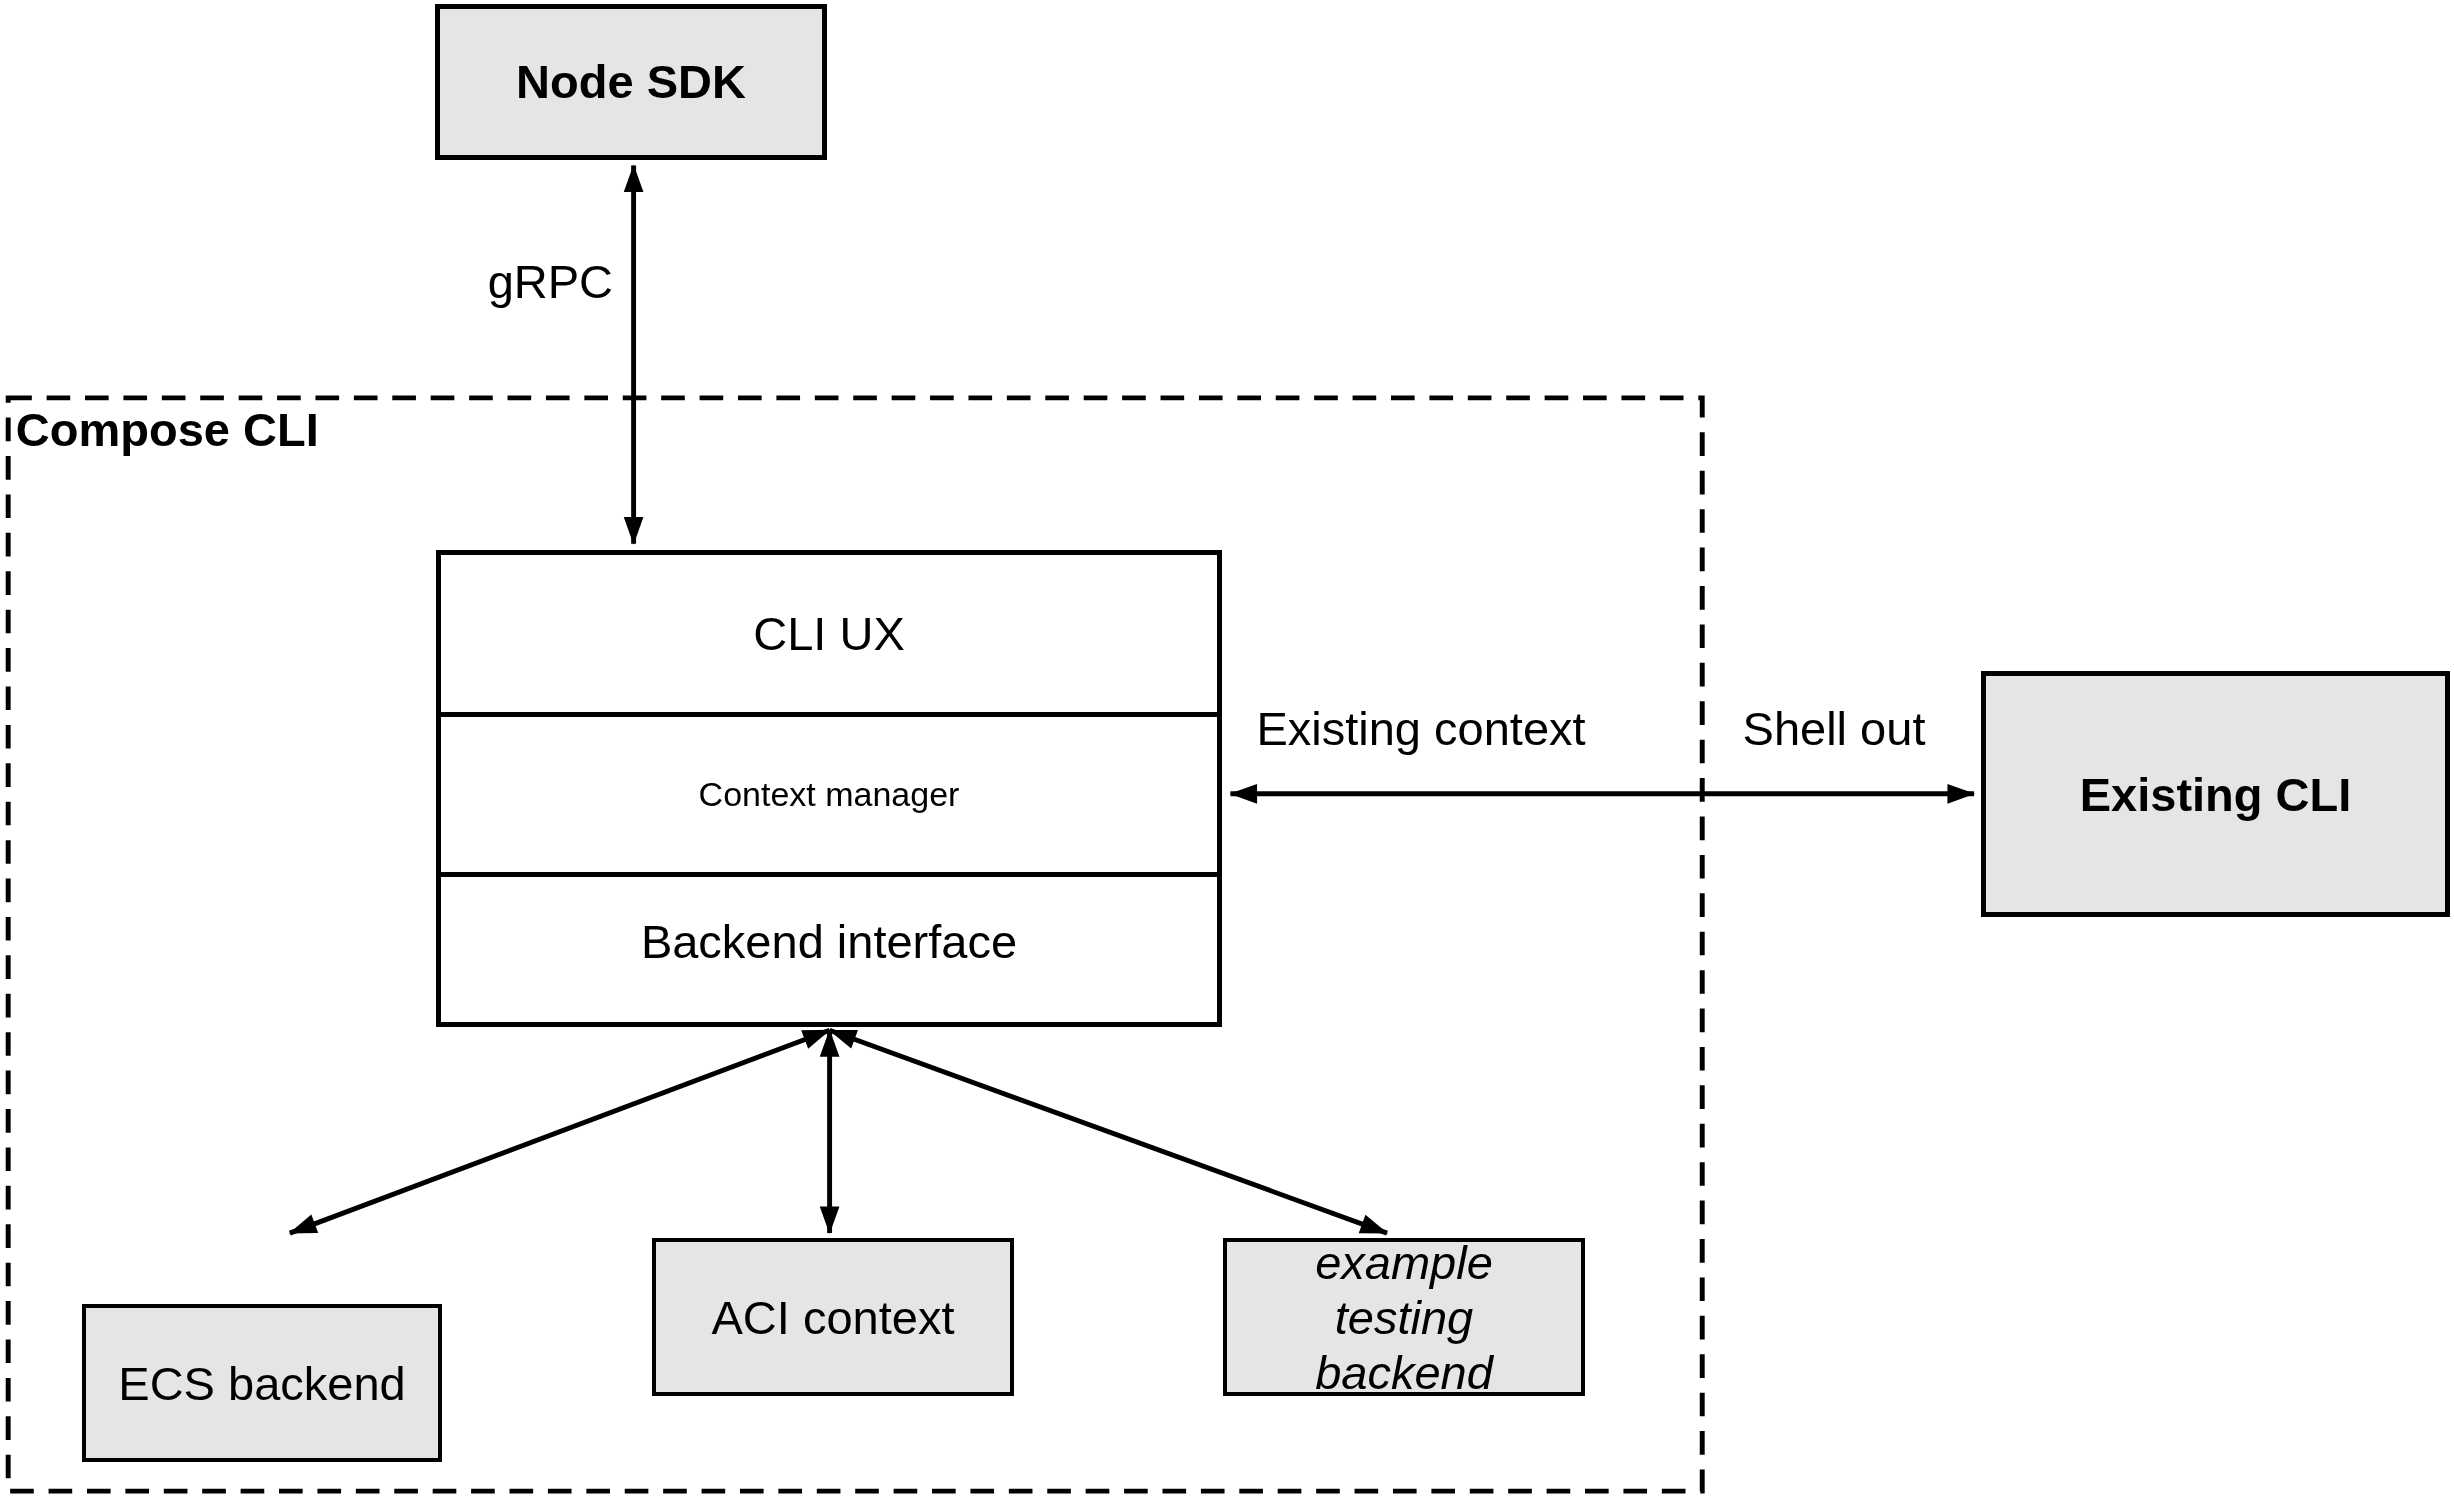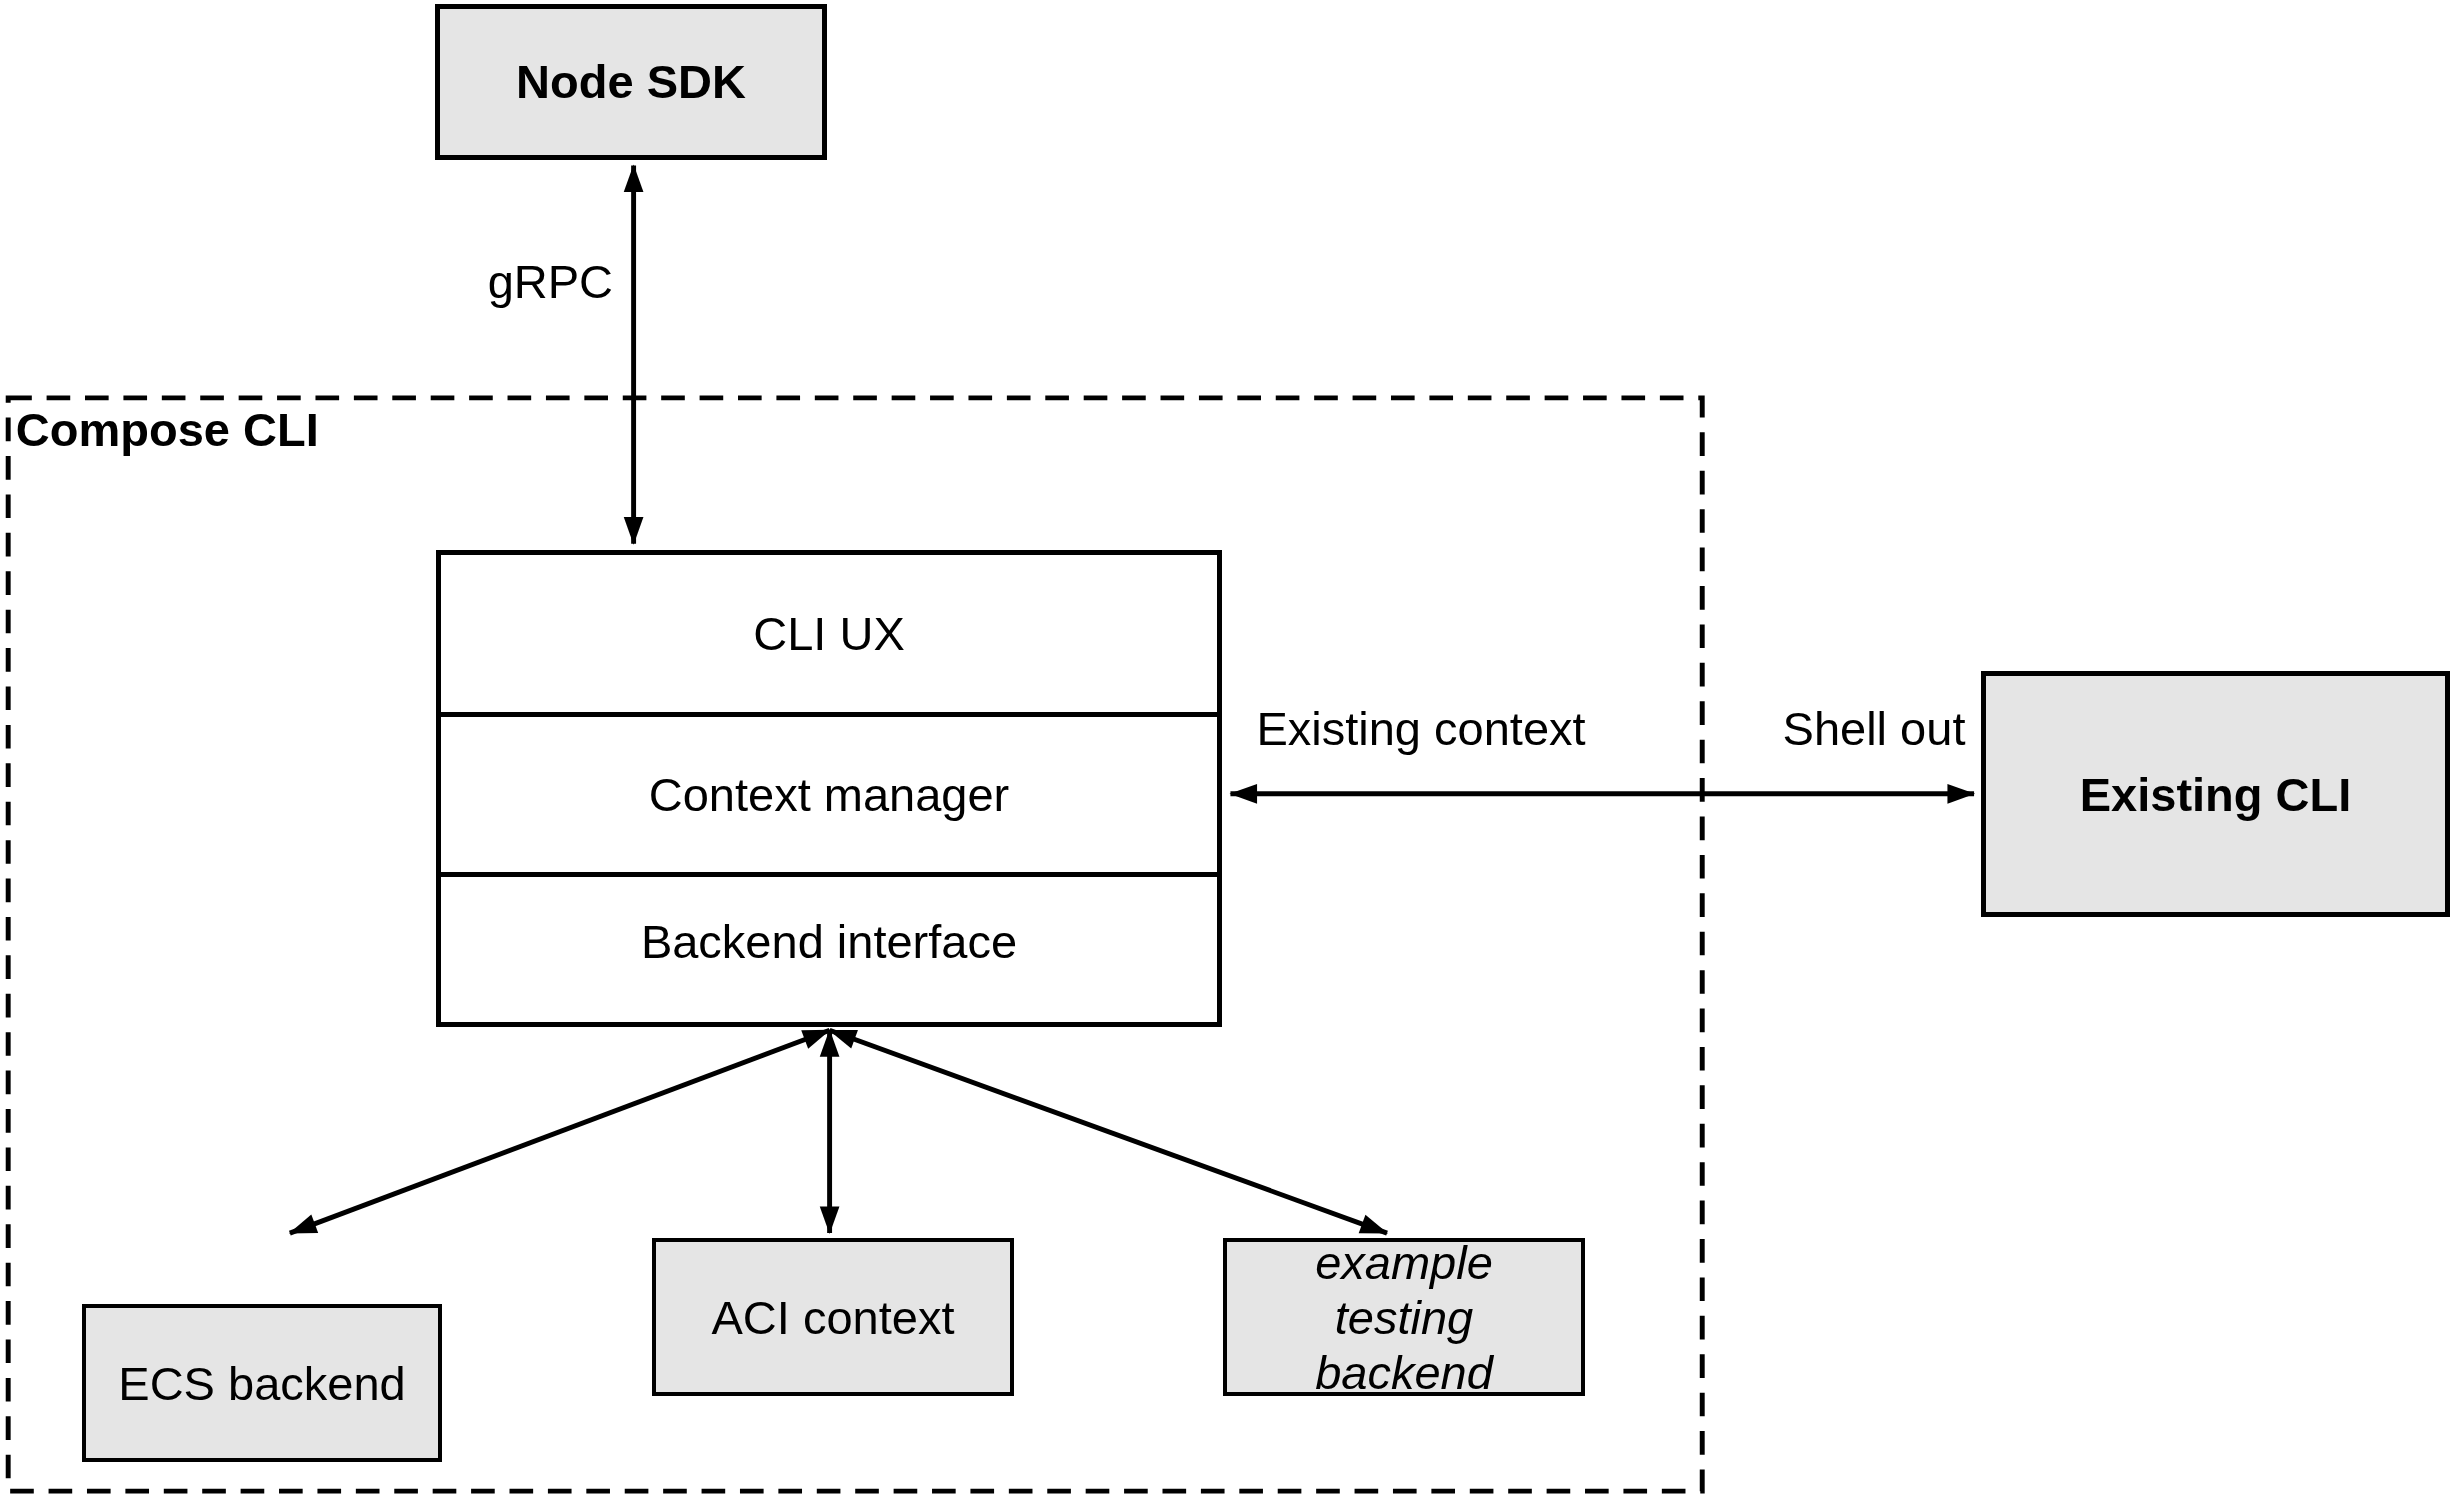--- a/index.html
+++ b/index.html
@@ -52,21 +52,21 @@
     font-size: 47px;
     box-sizing: border-box;
   }
   .cell-api { width: 394px; border-right: 5.9px solid #000000; }
   .cell-cliux { flex: 1; }
   .crow2 {
     height: 160px;
     box-sizing: border-box;
     border-bottom: 5.9px solid #000000;
     display: flex; align-items: center; justify-content: center;
-    font-size: 47px;
+    font-size: 34px;
   }
   .crow3 {
     height: 128px;
     display: flex; align-items: center; justify-content: center;
     font-size: 47px;
   }
   .edge-label {
     position: absolute;
     font-size: 47px;
     line-height: 55px;
@@ -136,21 +136,21 @@
   </div>
 
   <div class="node thin wrap-label" style="left:1223px; top:1238px; width:362px; height:158px;">
     <span>example testing backend</span>
   </div>
 
   <div class="edge-label grpc-label">gRPC</div>
 
   <div class="edge-label centered-x" style="left:1421px; top:701px;">Existing context</div>
 
-  <div class="edge-label centered-x" style="left:1834px; top:701px;margin-left:40px;">Shell out</div>
+  <div class="edge-label centered-x" style="left:1834px; top:701px;">Shell out</div>
 
   <svg class="overlay" viewBox="0 0 2492 1524" xmlns="http://www.w3.org/2000/svg">
     <defs>
       <marker id="ah" viewBox="0 0 30 22" refX="28" refY="11" markerWidth="30" markerHeight="22" orient="auto-start-reverse" markerUnits="userSpaceOnUse">
         <path d="M 1 1 L 29 11 L 1 21 Z" fill="#000000"></path>
       </marker>
     </defs>
 
     <rect x="8" y="404" width="1720" height="1110" fill="none" stroke="#000000" stroke-width="5" stroke-dasharray="24 15"></rect>
 

